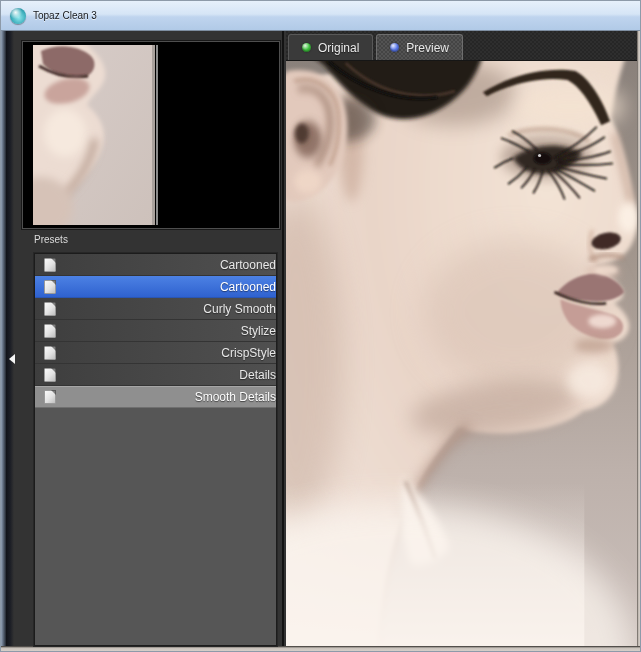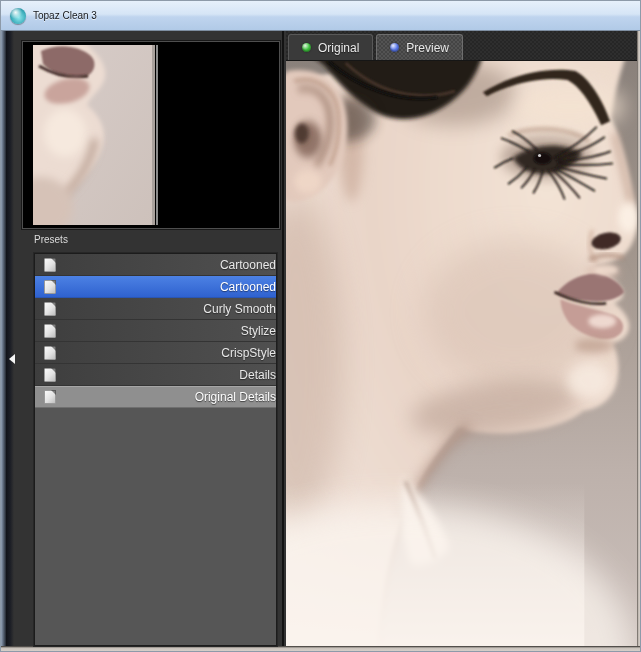--- a/index.html
+++ b/index.html
@@ -176,21 +176,21 @@
           <div class="preset-row">
           <span class="page-icon"></span>
           <span class="label">CrispStyle</span>
         </div>
           <div class="preset-row">
           <span class="page-icon"></span>
           <span class="label">Details</span>
         </div>
           <div class="preset-row highlighted">
           <span class="page-icon"></span>
-          <span class="label">Original Details</span>
+          <span class="label">Smooth Details</span>
         </div>
         </div>
 
     </div>
 
     <div class="collapse-arrow"></div>
 
     <div class="main">
       <div class="tabbar">
           <div class="tab">

